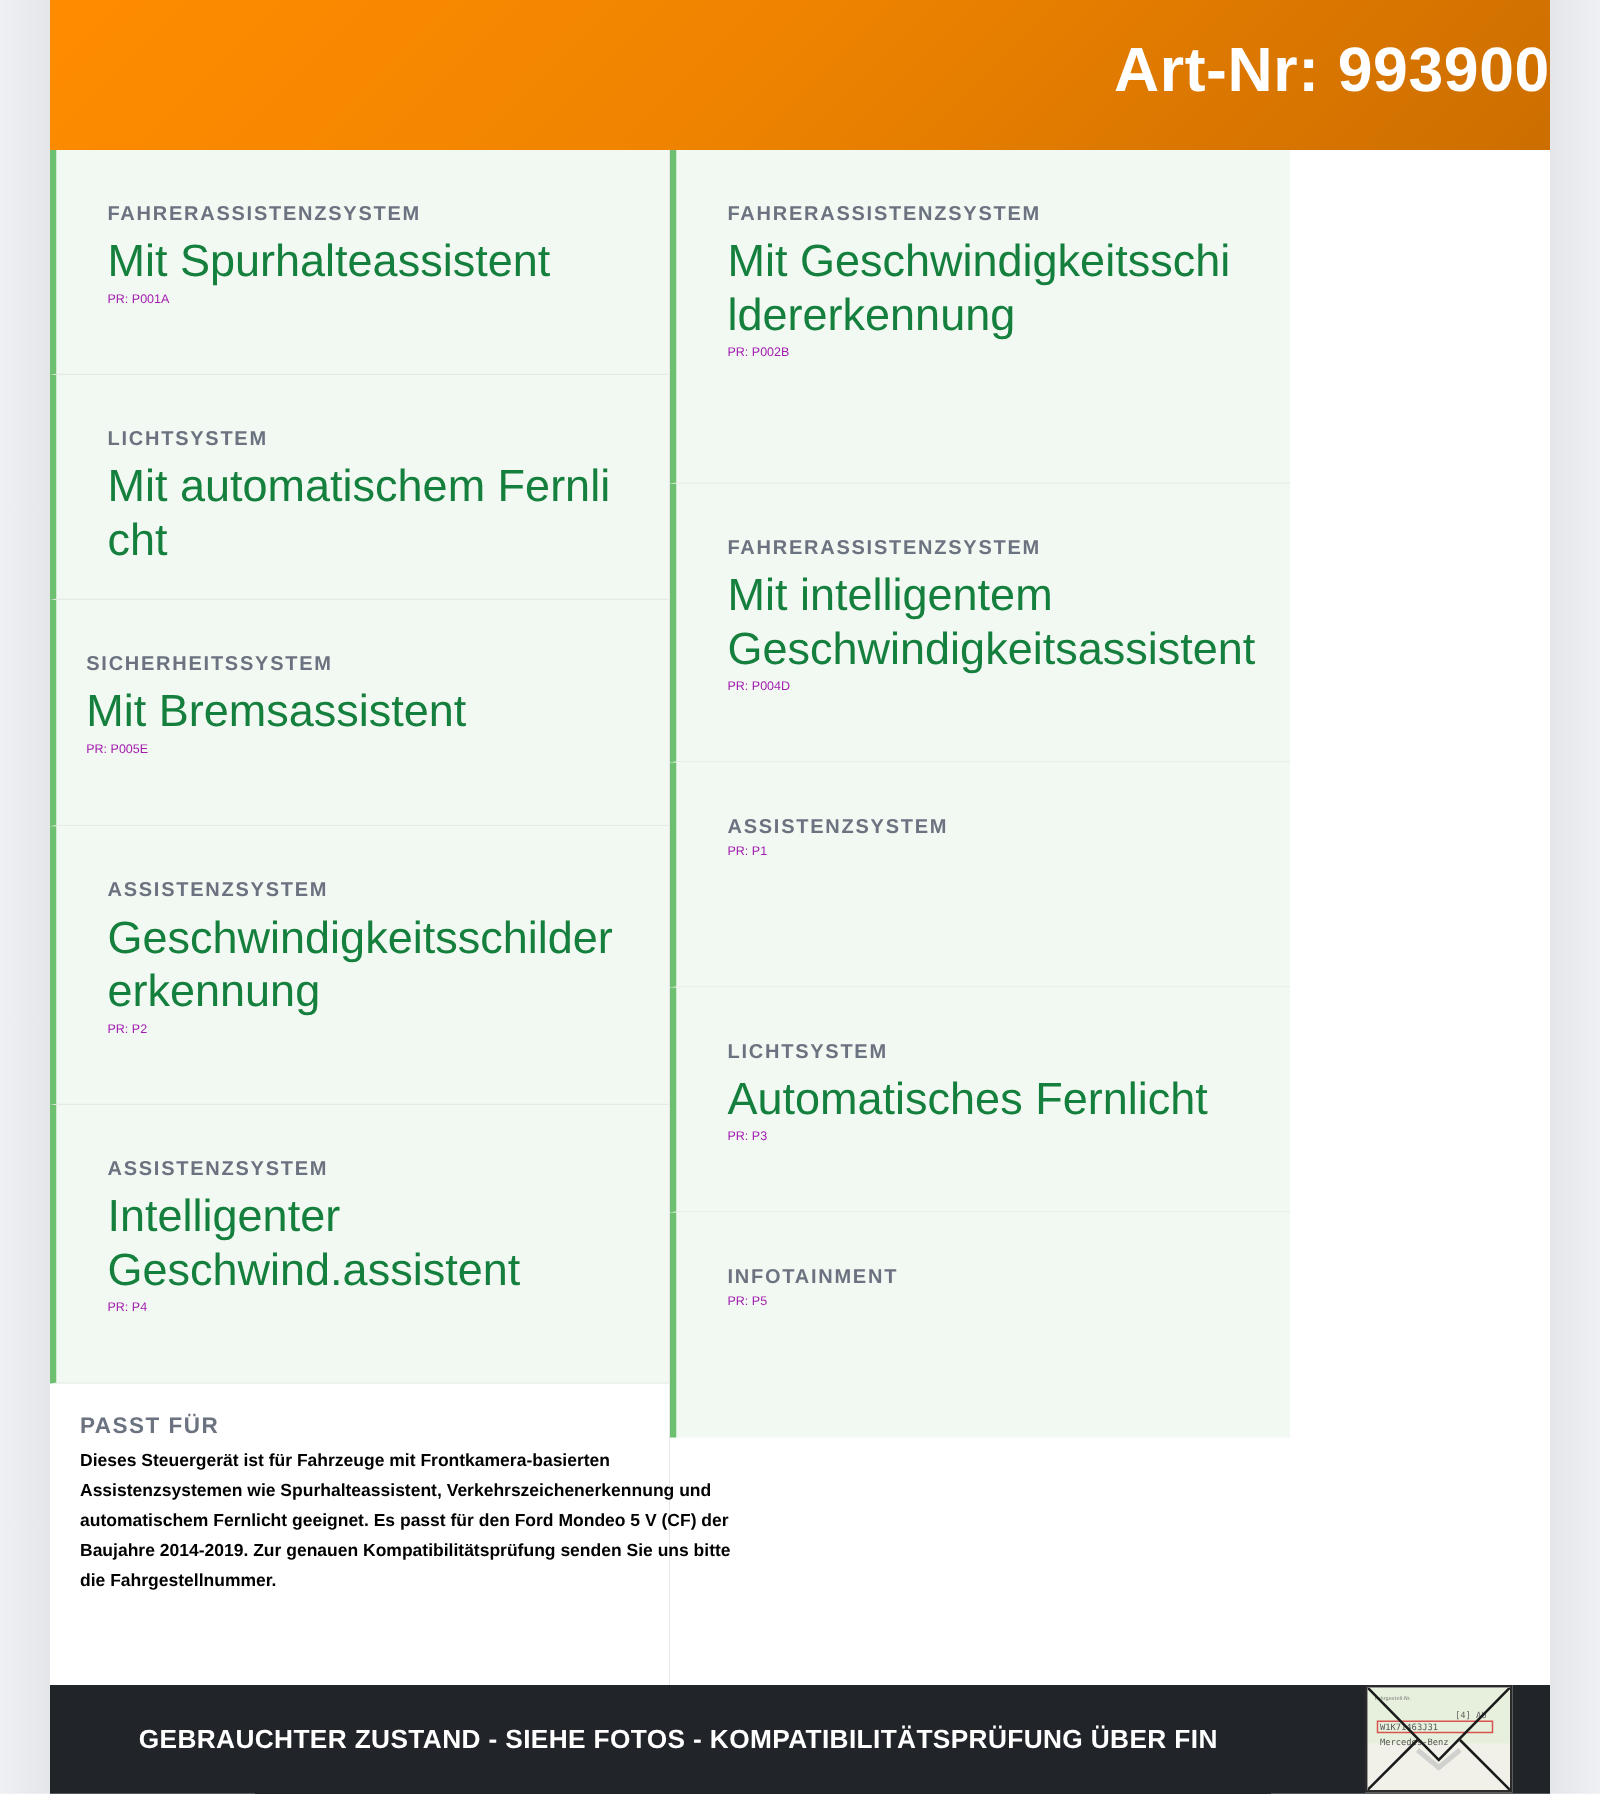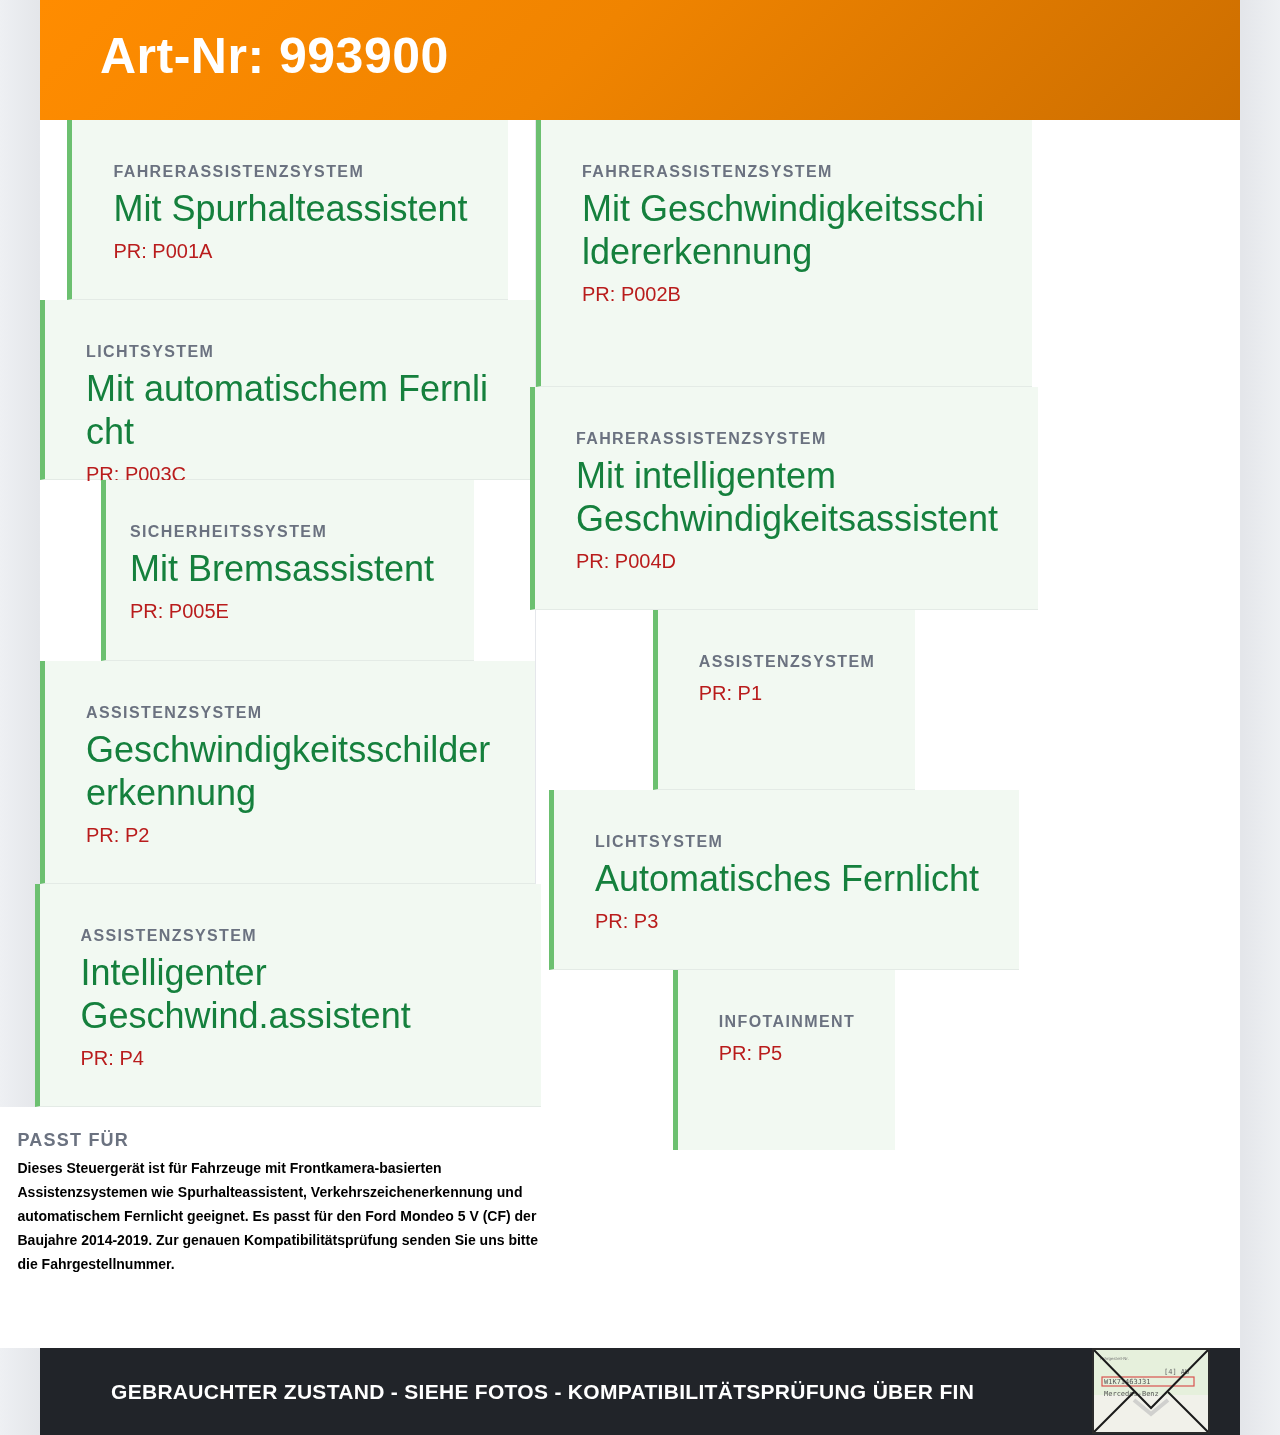--- a/index.html
+++ b/index.html
@@ -20,39 +20,39 @@
       width: 1200px;
       height: 1435px;
       background: #ffffff;
     }
     .header {
       height: 120px;
       background: linear-gradient(135deg, #ff8c00 0%, #f08400 45%, #cc6e00 100%);
       display: flex;
       align-items: center;
       padding-left: 60px;
+      justify-content: flex-end;
     }
     .header-title {
       color: #ffffff;
       font-size: 50px;
       font-weight: 700;
       letter-spacing: 0.5px;
       line-height: 1;
       margin-top: -8px;
     }
     .grid {
       display: flex;
       width: 1200px;
       height: 1228px;
     }
     .col {
       width: 496px;
       display: flex;
       flex-direction: column;
-      align-items: center;
     }
     .col-left {
       border-right: 1px solid #e5e7eb;
     }
     .card {
       background: #f2f9f2;
       border-left: 5px solid #6cc070;
       border-bottom: 1px solid #e4ebe6;
       padding: 42px 40px 40px 41px;
     }
@@ -66,23 +66,23 @@
     }
     .card-title {
       font-size: 36px;
       font-weight: 400;
       color: #15803d;
       line-height: 43px;
       margin-top: 5px;
       word-break: break-all;
     }
     .card-code {
-      font-size: 20px;
-      color: #b91c1c;
-      margin-top: 11px;
+      font-size: 10px;
+      color: #a21caf;
+      margin-top: 0;
       line-height: 20px;
     }
     .card-h1 { height: 180px; }
     .card-h2 { height: 223px; }
     .card-h3 { height: 267px; }
 
     .fits {
       padding: 24px 24px 24px 24px;
       background: #ffffff;
       flex: 1;
@@ -146,21 +146,20 @@
 
     <div class="col col-left">
       <div class="card card-h1">
         <div class="card-category">FAHRERASSISTENZSYSTEM</div>
         <div class="card-title">Mit Spurhalteassistent</div>
         <div class="card-code">PR: P001A</div>
       </div>
       <div class="card card-h1">
         <div class="card-category">LICHTSYSTEM</div>
         <div class="card-title">Mit automatischem Fernlicht</div>
-        <div class="card-code">PR: P003C</div>
       </div>
       <div class="card card-h1" style="height:181px;padding-left:24px;">
         <div class="card-category">SICHERHEITSSYSTEM</div>
         <div class="card-title">Mit Bremsassistent</div>
         <div class="card-code">PR: P005E</div>
       </div>
       <div class="card card-h2">
         <div class="card-category">ASSISTENZSYSTEM</div>
         <div class="card-title">Geschwindigkeitsschildererkennung</div>
         <div class="card-code">PR: P2</div>

